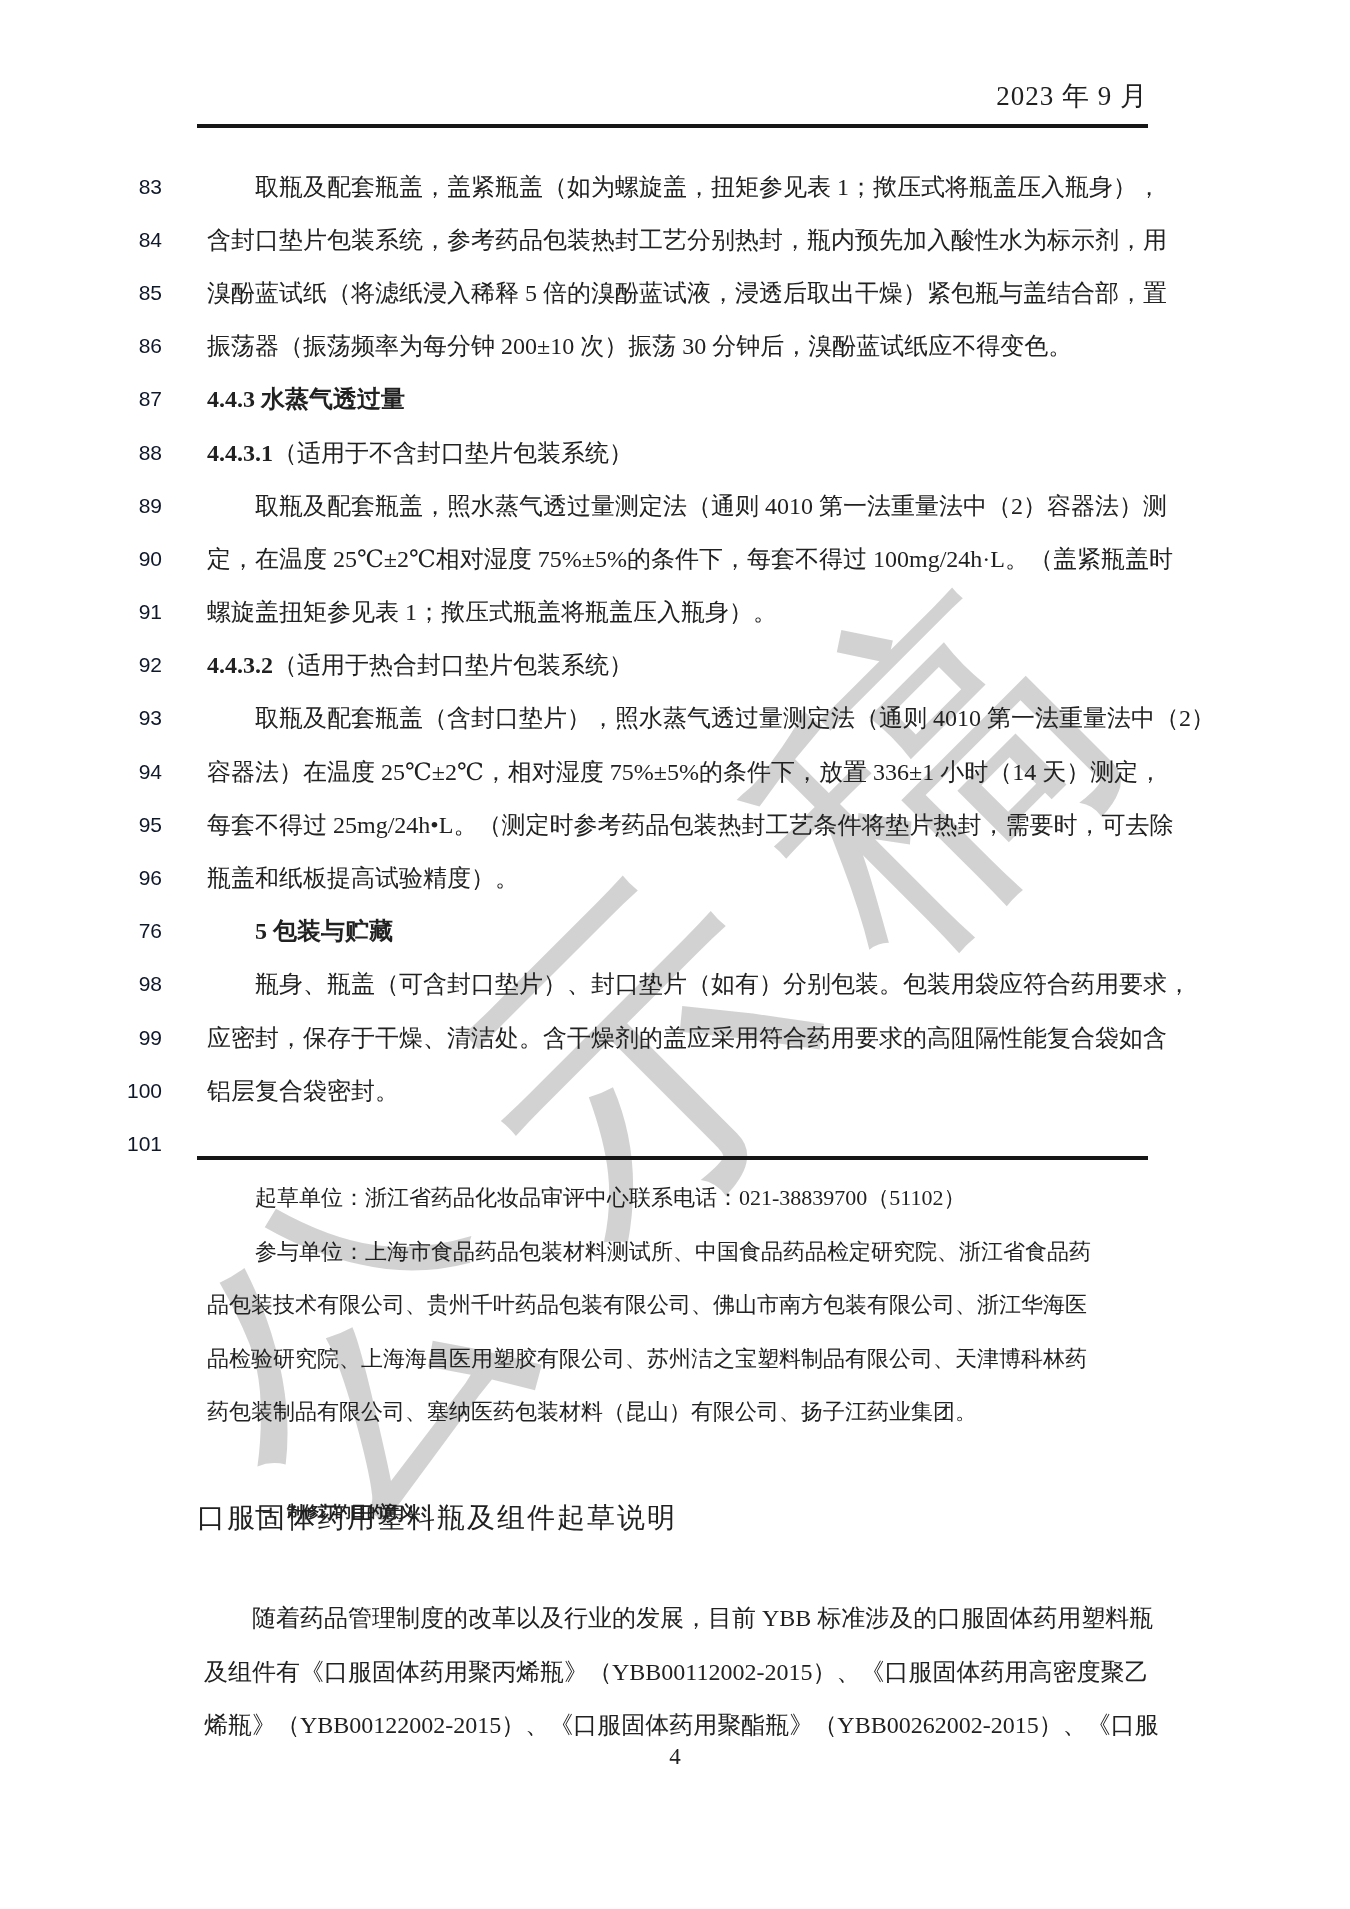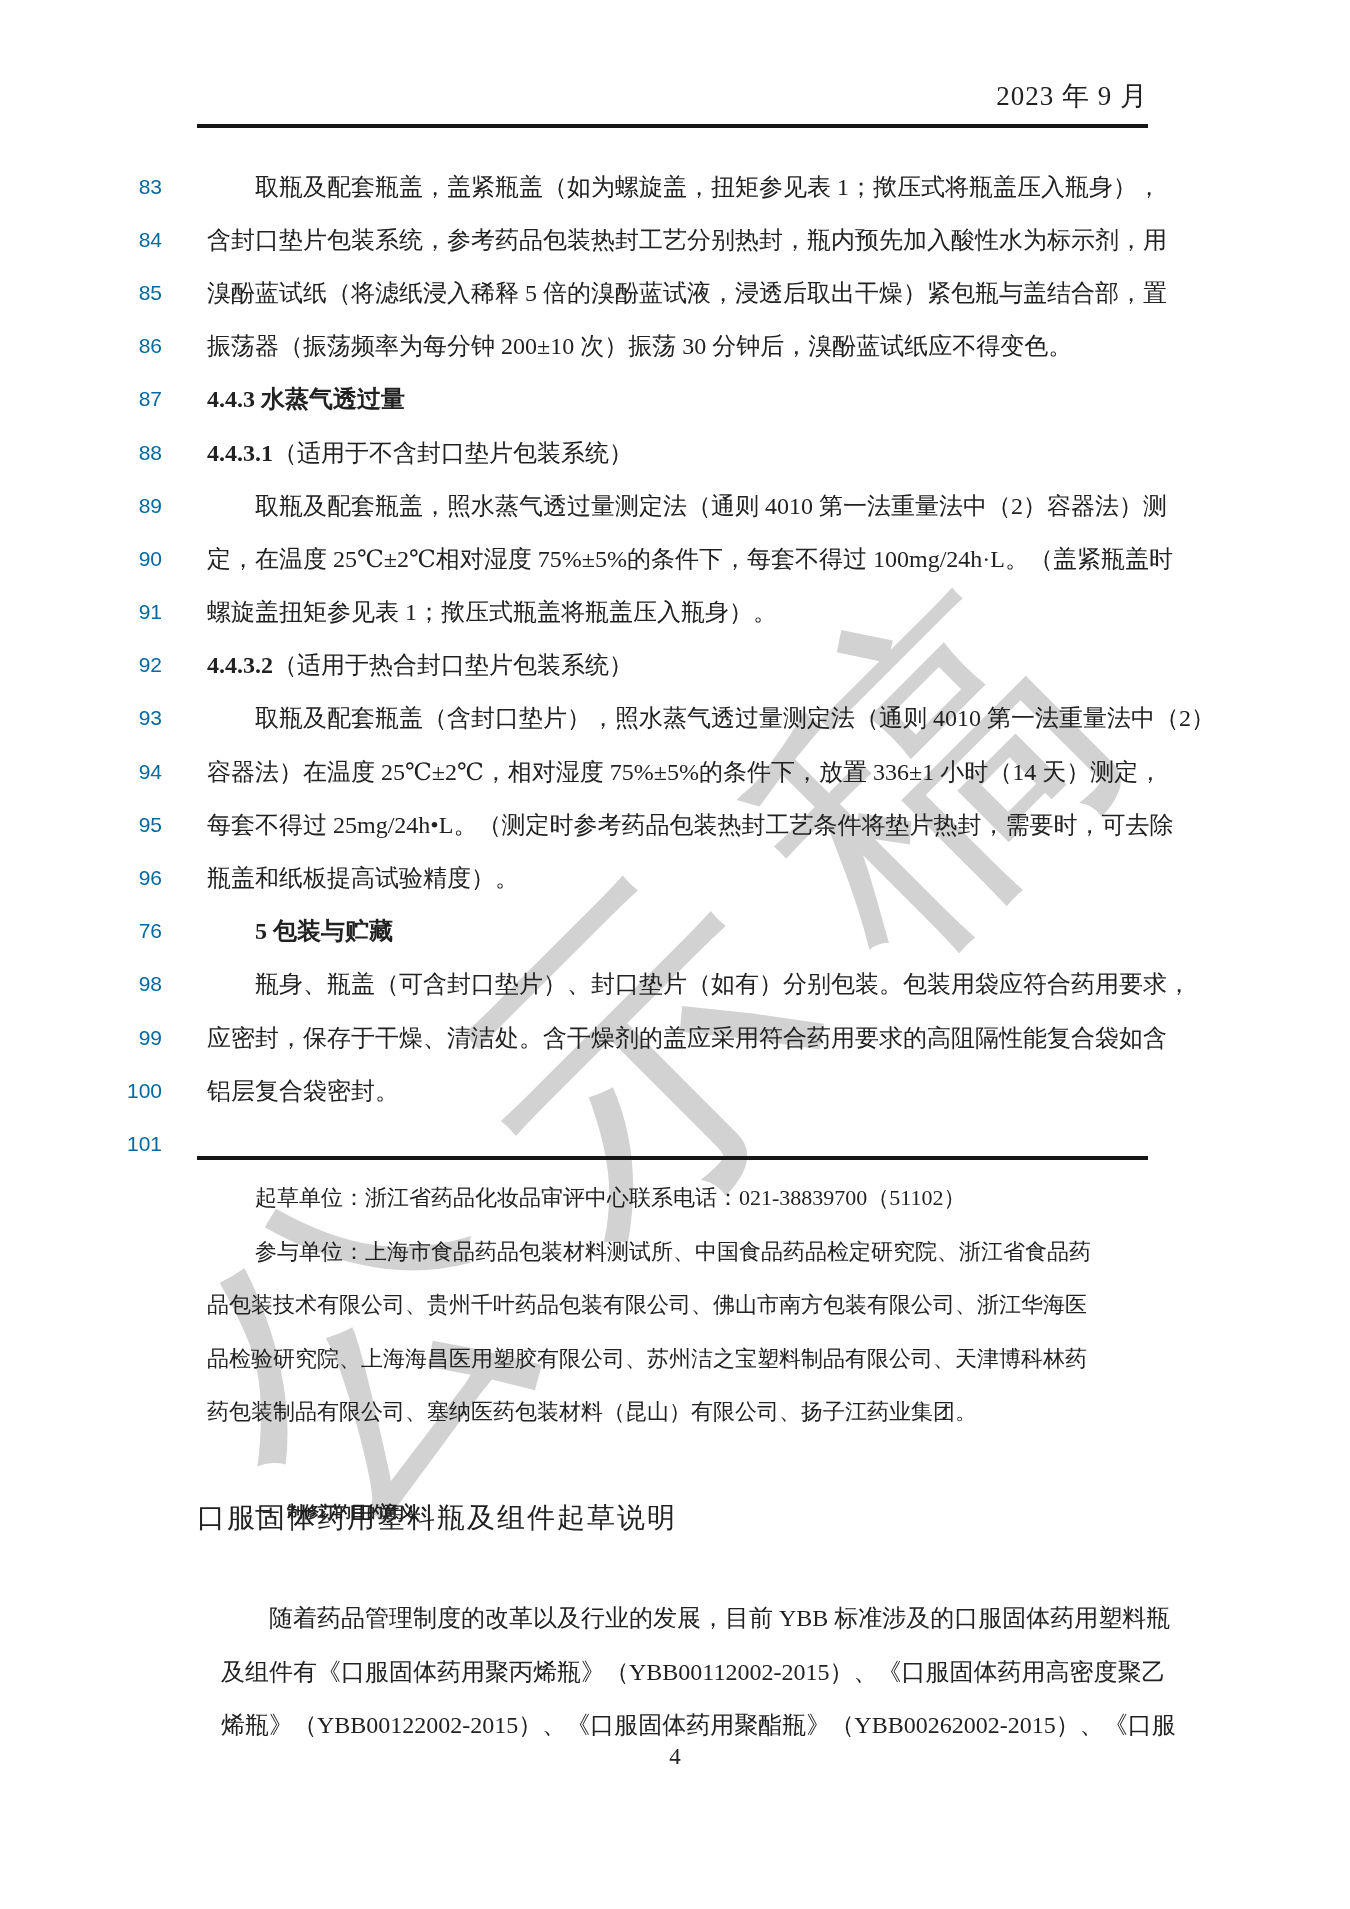--- a/index.html
+++ b/index.html
@@ -25,41 +25,41 @@
   }
   .rule { position:absolute; left:197px; width:951px; height:4px; background:#161616; }
   .rule-top { top:124px; }
   .rule-mid { top:1156px; }
   
   .lines { position:absolute; top:160px; left:0; width:1148px; }
   .row { display:flex; align-items:center; height:53.2px; }
   .no {
     flex:0 0 162px; text-align:right;
     font-family:"Liberation Sans","DejaVu Sans",sans-serif;
-    font-size:21px; color:#0369a1;
+    font-size:21px; color:#0f172a;
   }
   .txt { margin-left:45px; font-size:24px; white-space:nowrap; }
   .row.indent .txt { text-indent:48px; }
   .txt b { font-weight:bold; }
   
   .refs { position:absolute; top:1171px; left:207px; width:941px; font-size:22px; }
   .refline { height:53.5px; line-height:53.5px; white-space:nowrap; }
   .refline.indent { text-indent:48px; }
   
   .sec-title {
     position:absolute; top:1492px; left:197px; width:951px;
     text-align:left; font-weight:normal; font-size:28px;
     height:52px; line-height:52px; letter-spacing:2px;
   }
   .sec-sub {
     position:absolute; top:1488px; left:207px; width:941px;
     font-weight:bold; font-size:16px; height:48px; line-height:48px;
     text-indent:48px;
   }
-  .para { position:absolute; top:1592px; left:221px; width:941px; font-size:24px; }
+  .para { position:absolute; top:1592px; left:204px; width:941px; font-size:24px; }
   .pline { height:53.5px; line-height:53.5px; white-space:nowrap; }
   .pline.indent { text-indent:48px; }
   
   .footer {
     position:absolute; top:1744px; left:0; width:1350px;
     text-align:center; font-size:23px;
   }
 </style>
 </head>
 <body>

